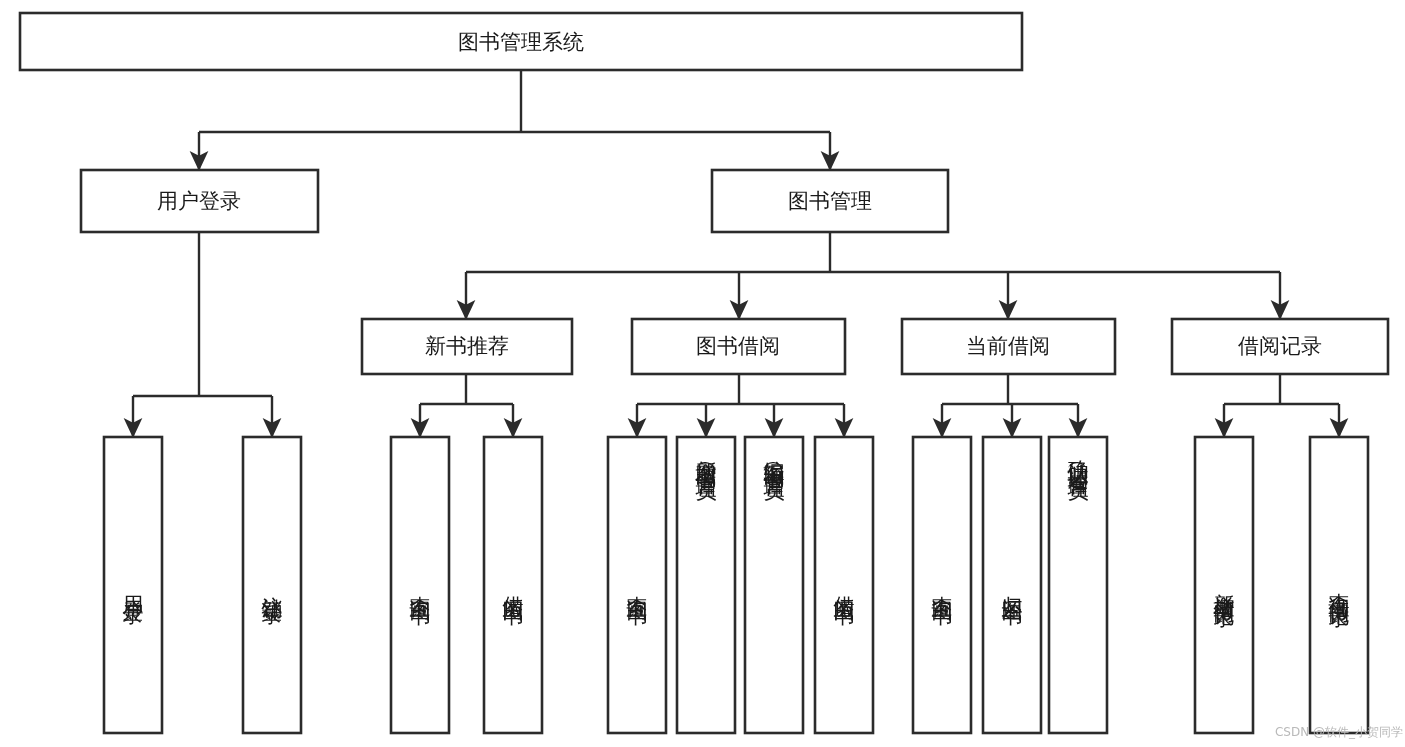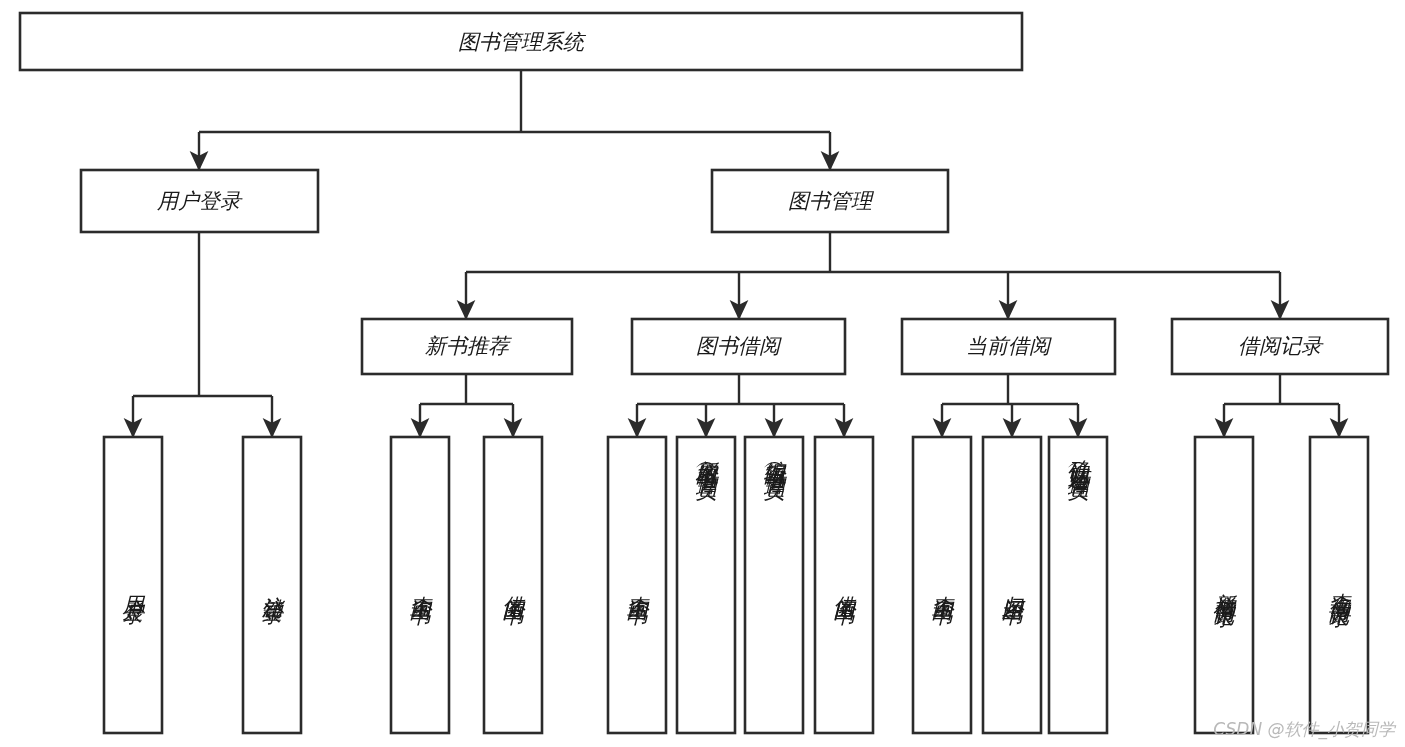--- a/index.html
+++ b/index.html
@@ -11,21 +11,20 @@
     width: 1405px;
     height: 747px;
     font-family: "DejaVu Sans", "Liberation Sans", sans-serif;
     overflow: hidden;
   }
   #diagram-root {
     position: relative;
     width: 1405px;
     height: 747px;
     background: #ffffff;
-    font-style: italic;
   }
   svg.flow {
     position: absolute;
     left: 0;
     top: 0;
     width: 1405px;
     height: 747px;
   }
   .node-box {
     fill: #ffffff;
@@ -60,24 +59,24 @@
     text-orientation: upright;
     font-family: "DejaVu Sans", "Liberation Sans", sans-serif;
     font-size: 21px;
     line-height: 1.05;
     letter-spacing: 3px;
     color: #1a1a1a;
     white-space: nowrap;
   }
   .watermark {
     position: absolute;
-    right: 10px;
+    right: 2px;
     bottom: 6px;
     font-family: "DejaVu Sans", "Liberation Sans", sans-serif;
-    font-size: 17px;
+    font-size: 12px;
     color: #b9b9b9;
     white-space: nowrap;
   }
 </style>
 </head>
 <body>
 
 <div id="diagram-root">
 
   <svg class="flow" viewBox="0 0 1405 747">

